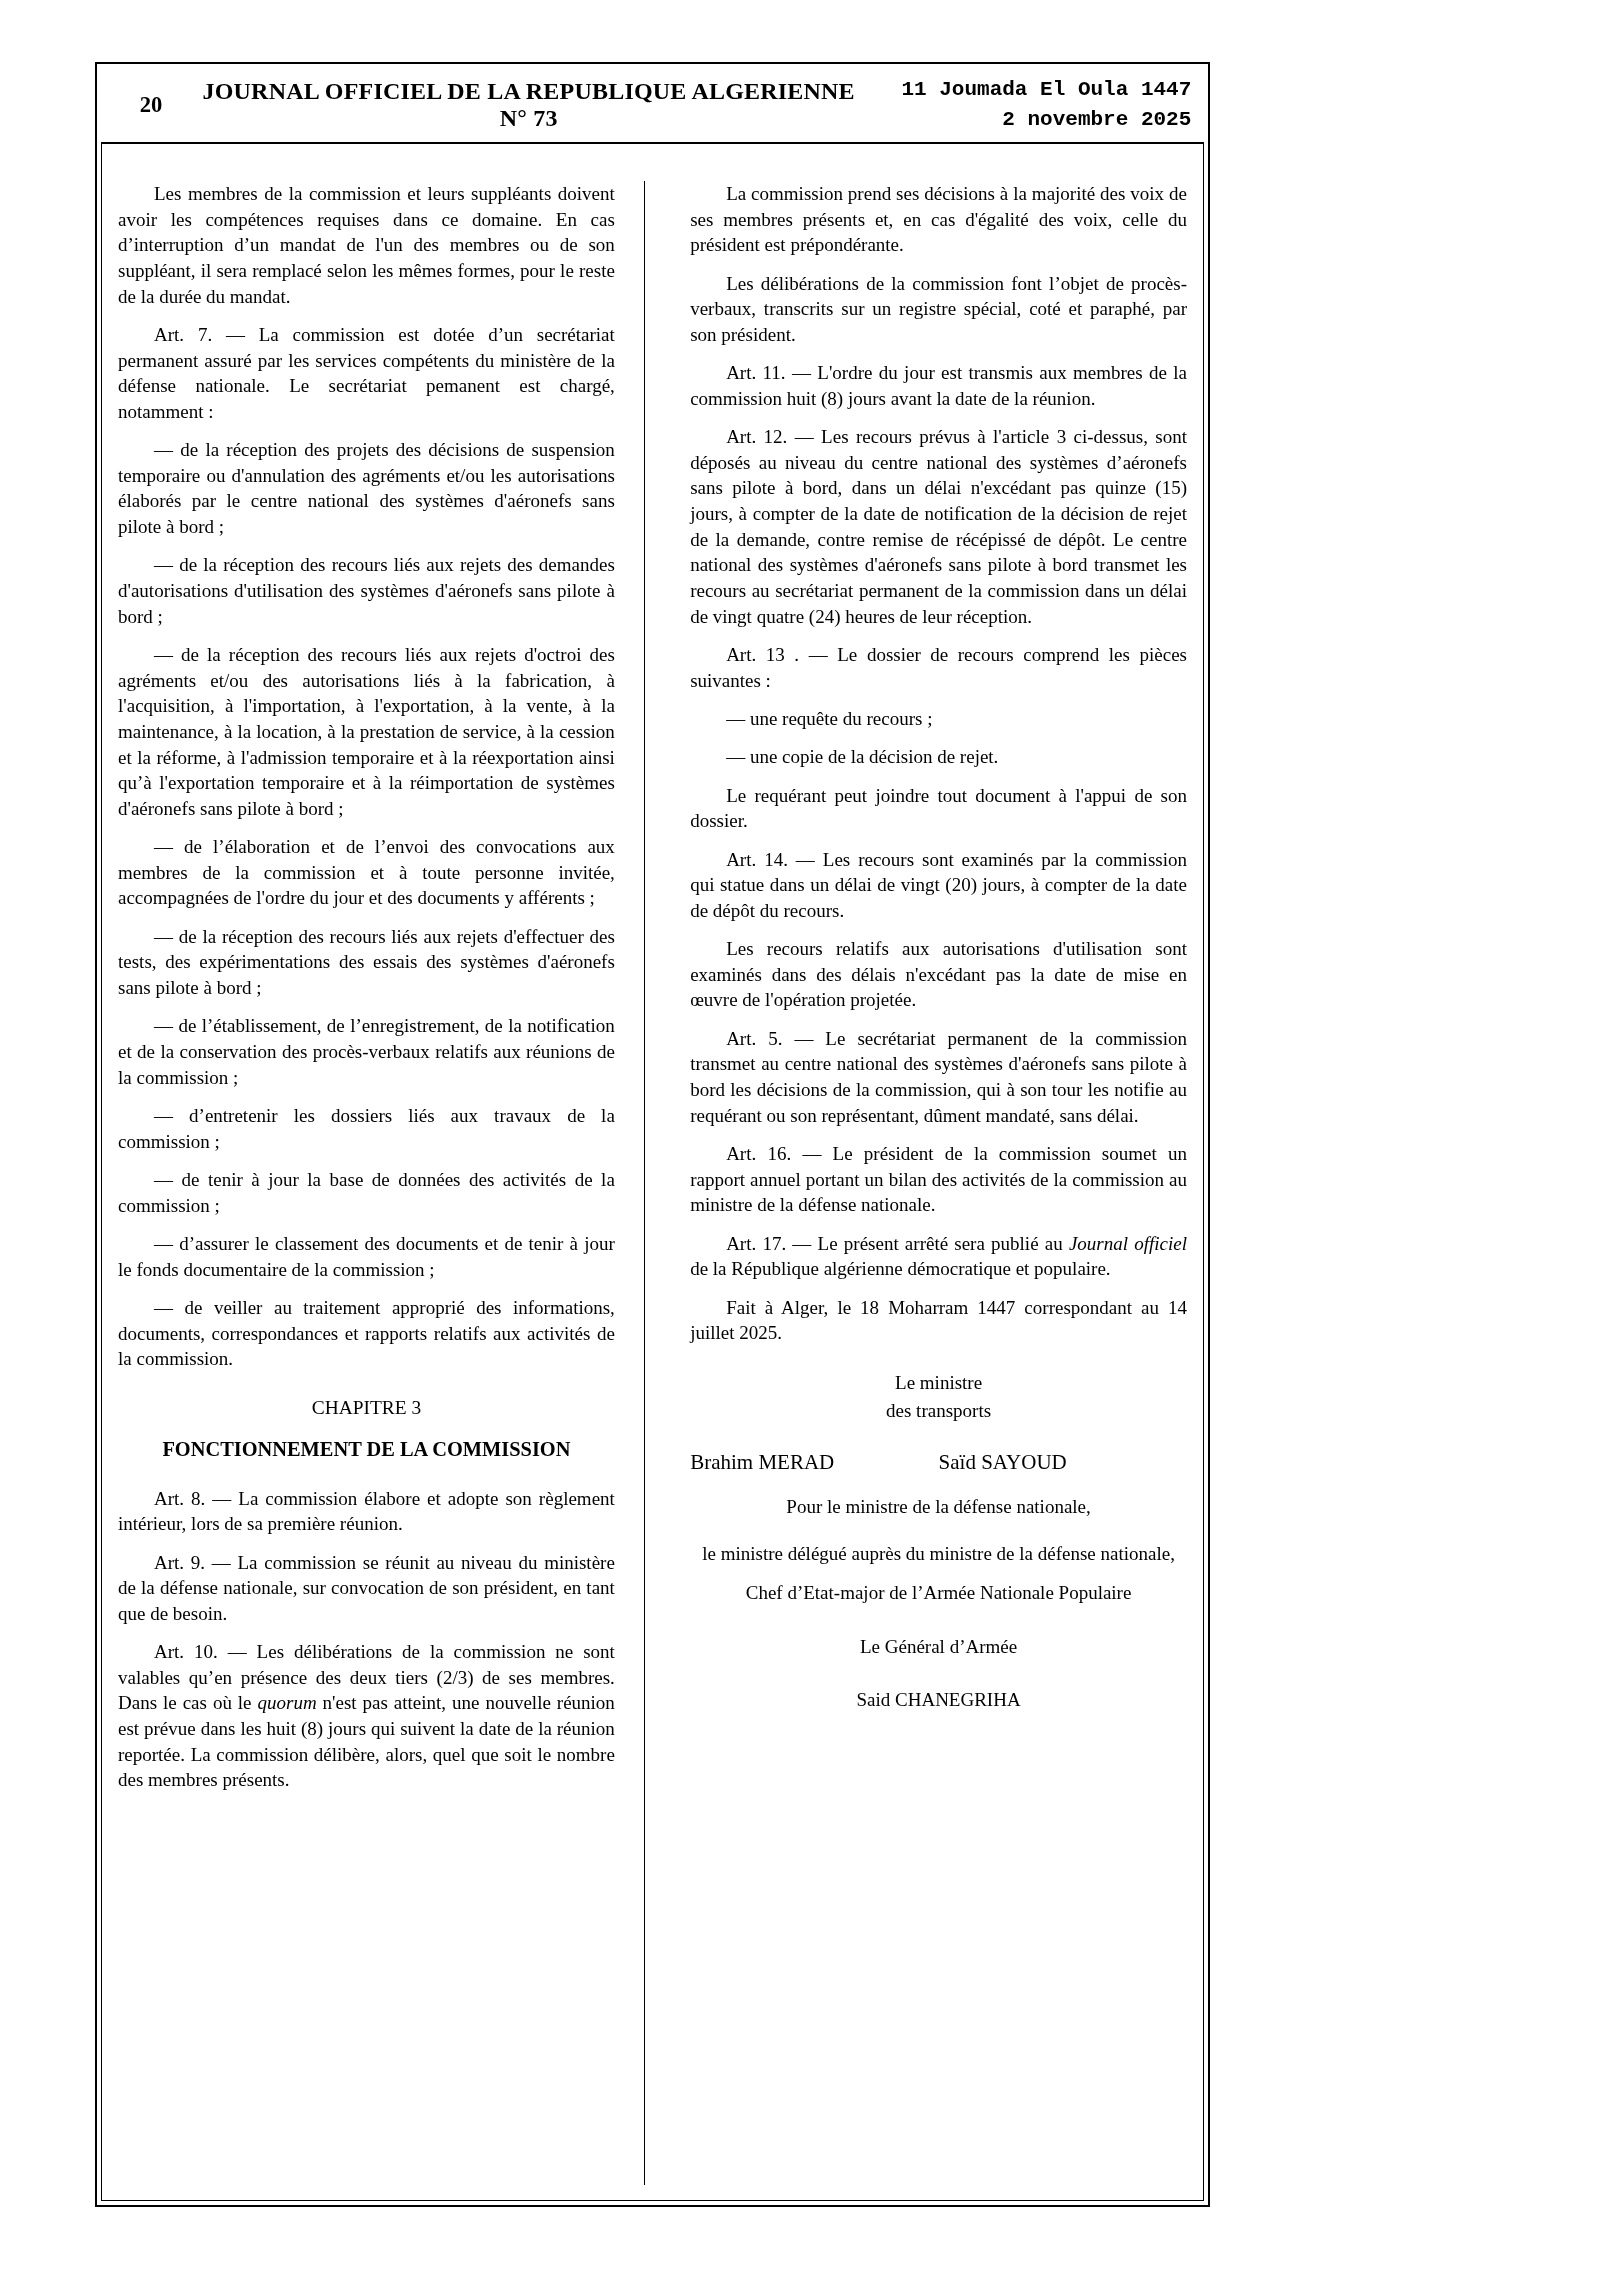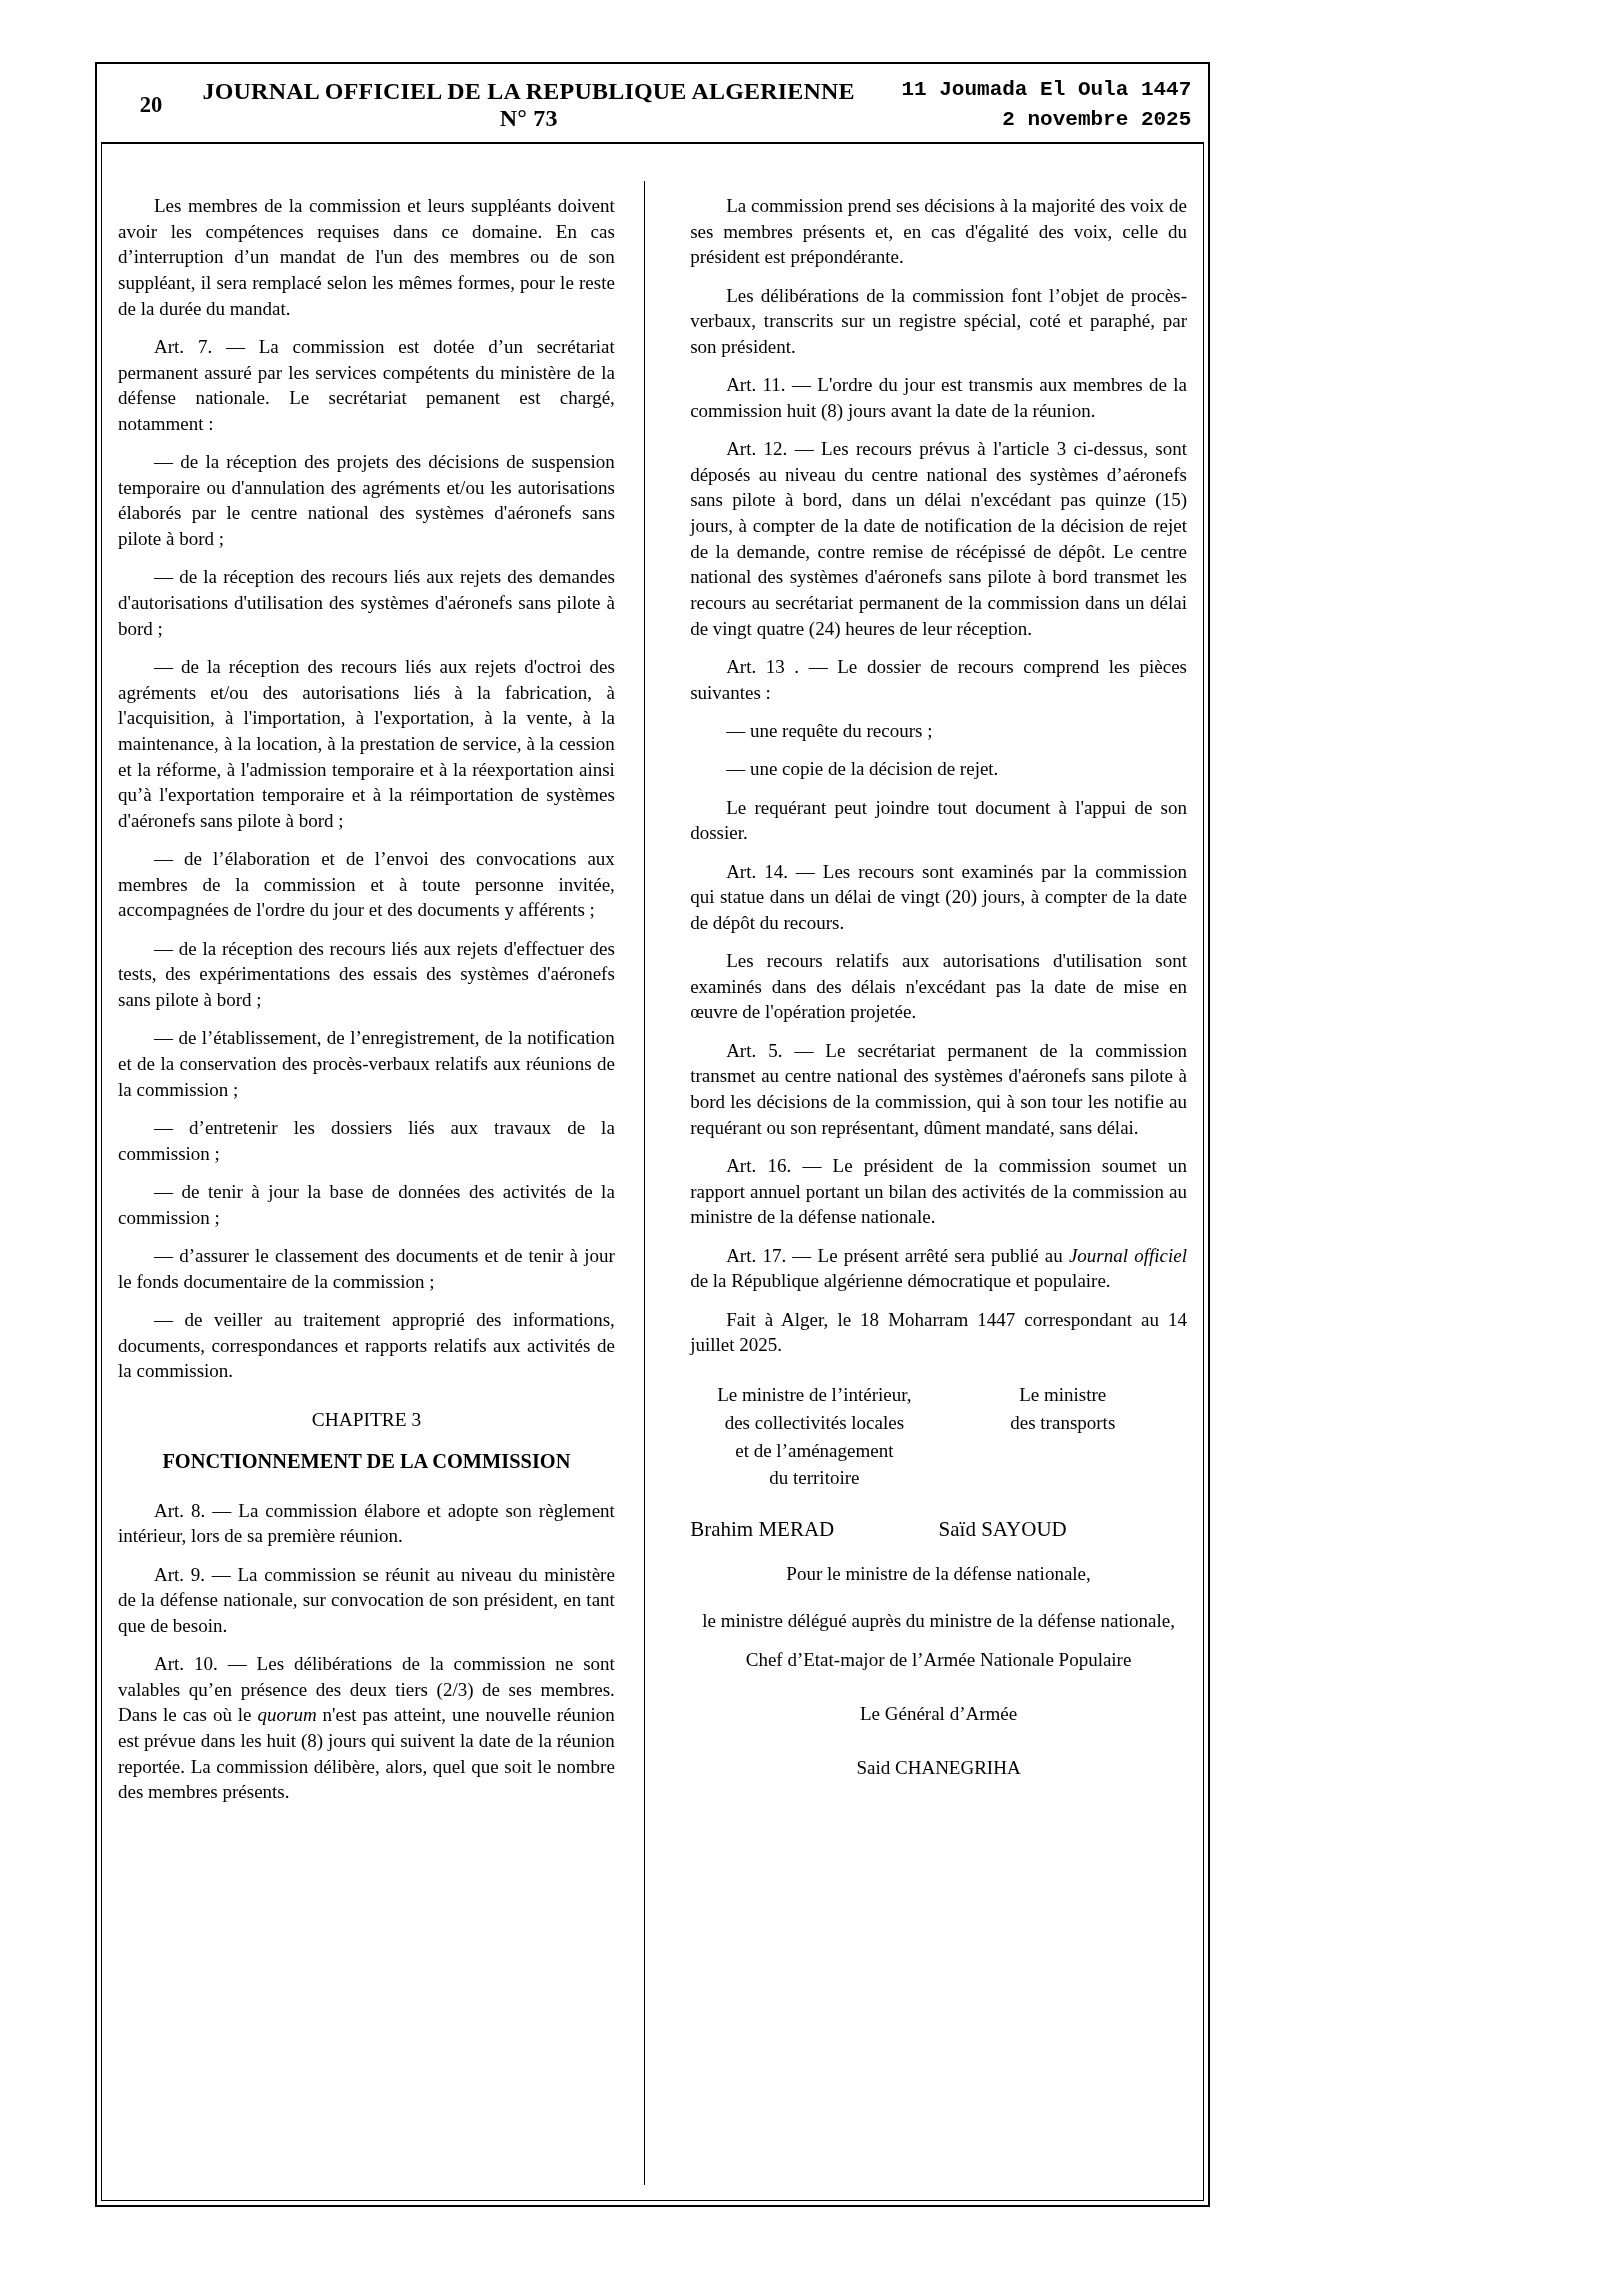--- a/index.html
+++ b/index.html
@@ -81,21 +81,20 @@
     top: 181px;
     right: 118px;
     bottom: 100px;
     display: flex;
   }
   .col {
     width: 669px;
     font-size: 19px;
     line-height: 1.35;
     text-align: justify;
-    margin-top: 12px;
   }
   .col-left { padding-right: 29px; }
   .col-divider {
     width: 0;
     border-left: 1.4px solid #000;
     margin: 0 16.3px 0 0;
   }
   .col-right { padding-left: 29px; }
   p {
     margin: 0 0 12.7px 0;
@@ -209,26 +208,20 @@
       <p>Art. 14. — Les recours sont examinés par la commission qui statue dans un délai de vingt (20) jours, à compter de la date de dépôt du recours.</p>
       <p>Les recours relatifs aux autorisations d'utilisation sont examinés dans des délais n'excédant pas la date de mise en œuvre de l'opération projetée.</p>
       <p>Art. 5. — Le secrétariat permanent de la commission transmet au centre national des systèmes d'aéronefs sans pilote à bord les décisions de la commission, qui à son tour les notifie au requérant ou son représentant, dûment mandaté, sans délai.</p>
       <p>Art. 16. — Le président de la commission soumet un rapport annuel portant un bilan des activités de la commission au ministre de la défense nationale.</p>
       <p><span>Art. 17. — Le présent arrêté sera publié au </span><span class="it">Journal officiel</span><span> de la République algérienne démocratique et populaire.</span></p>
       <p>Fait à Alger, le 18 Moharram 1447 correspondant au 14 juillet 2025.</p>
 
       <div class="sig-block">
         <div class="sig-row">
           <div class="sig-col">
-            <div>Le ministre de l’intérieur,</div>
-            <div>des collectivités locales</div>
-            <div>et de l’aménagement</div>
-            <div>du territoire</div>
-          </div>
-          <div class="sig-col">
             <div>Le ministre</div>
             <div>des transports</div>
           </div>
         </div>
         <div class="sig-names">
           <div class="sig-name">Brahim MERAD</div>
           <div class="sig-name">Saïd SAYOUD</div>
         </div>
         <p class="center-line">Pour le ministre de la défense nationale,</p>
         <p class="center-line gap-sm">le ministre délégué auprès du ministre de la défense nationale,</p>

